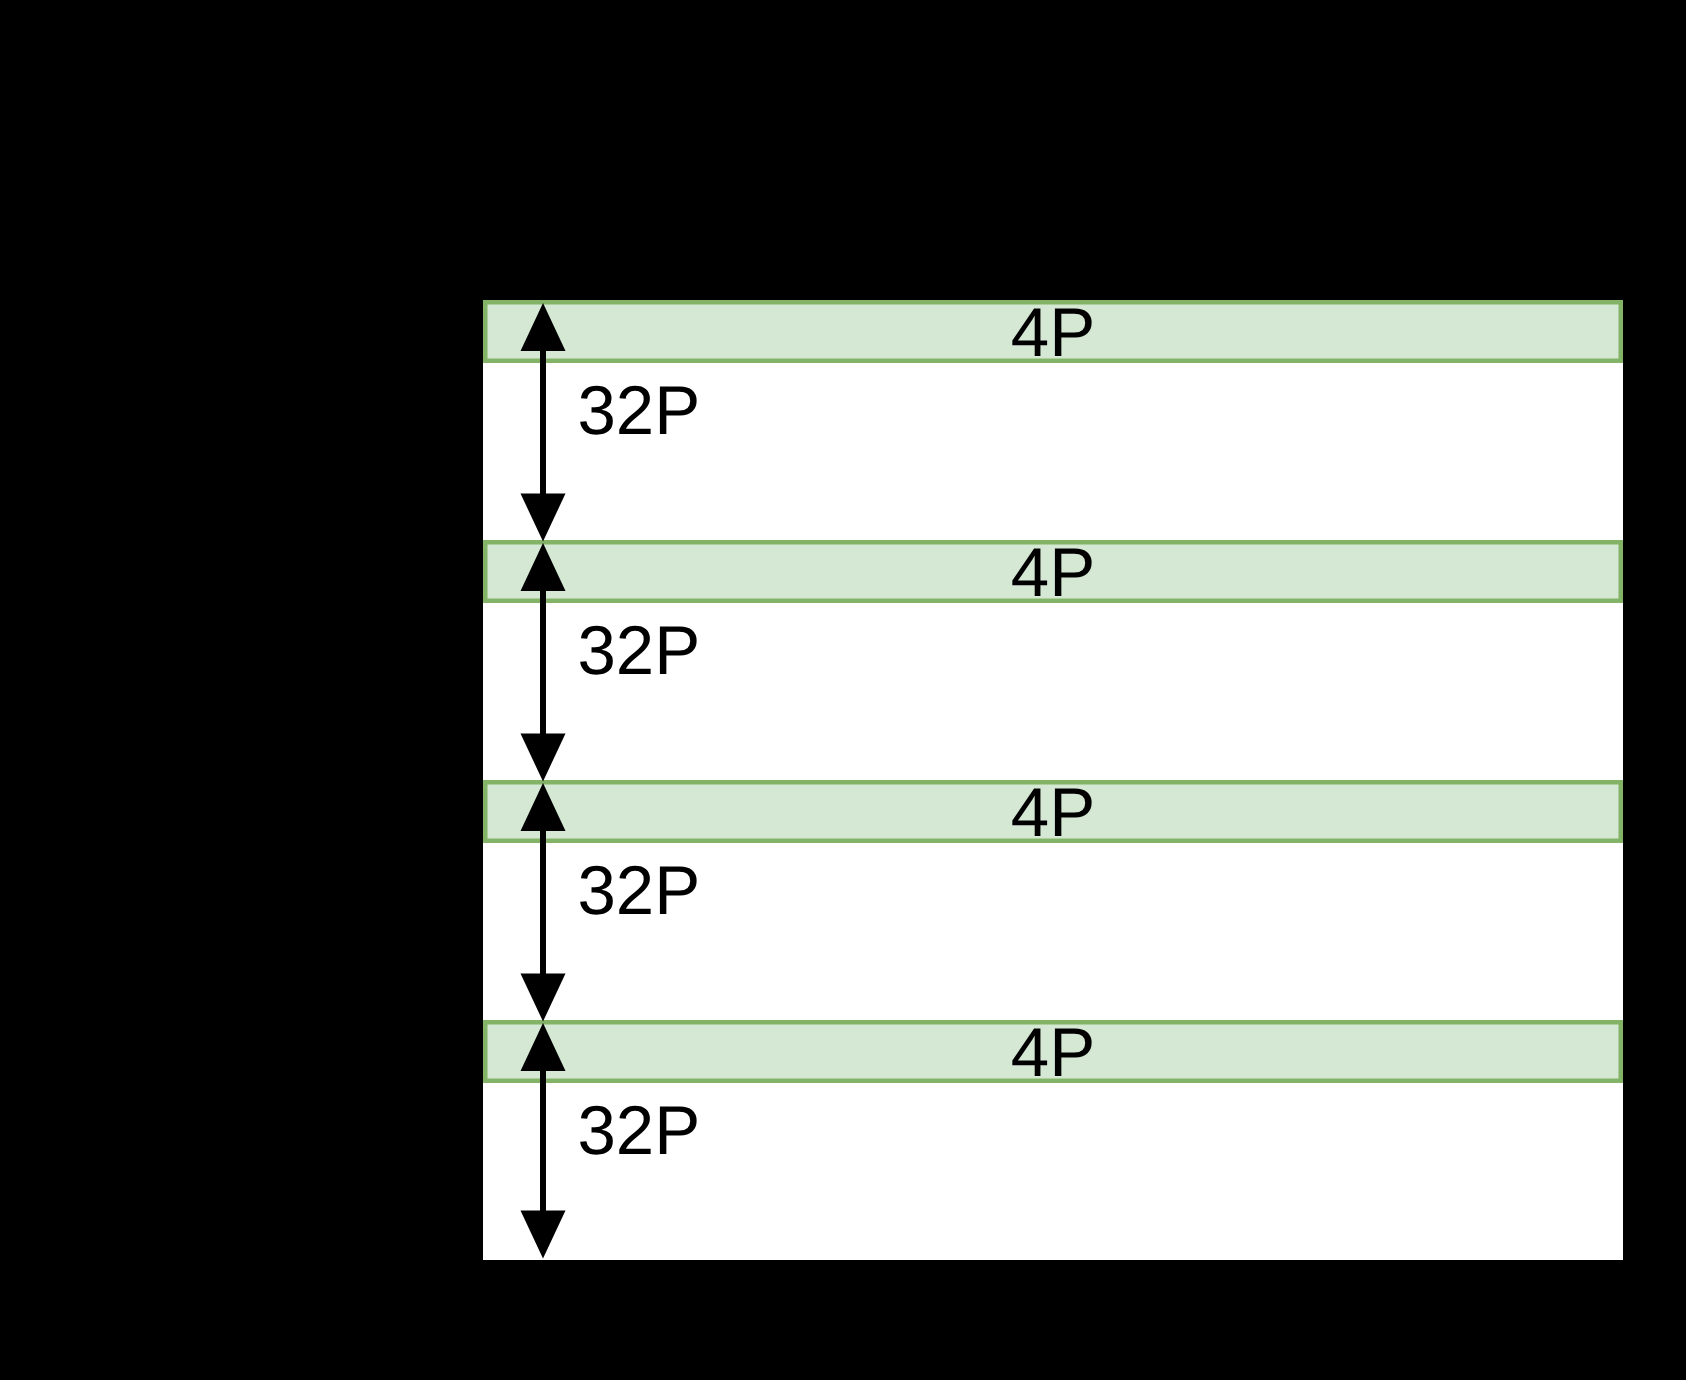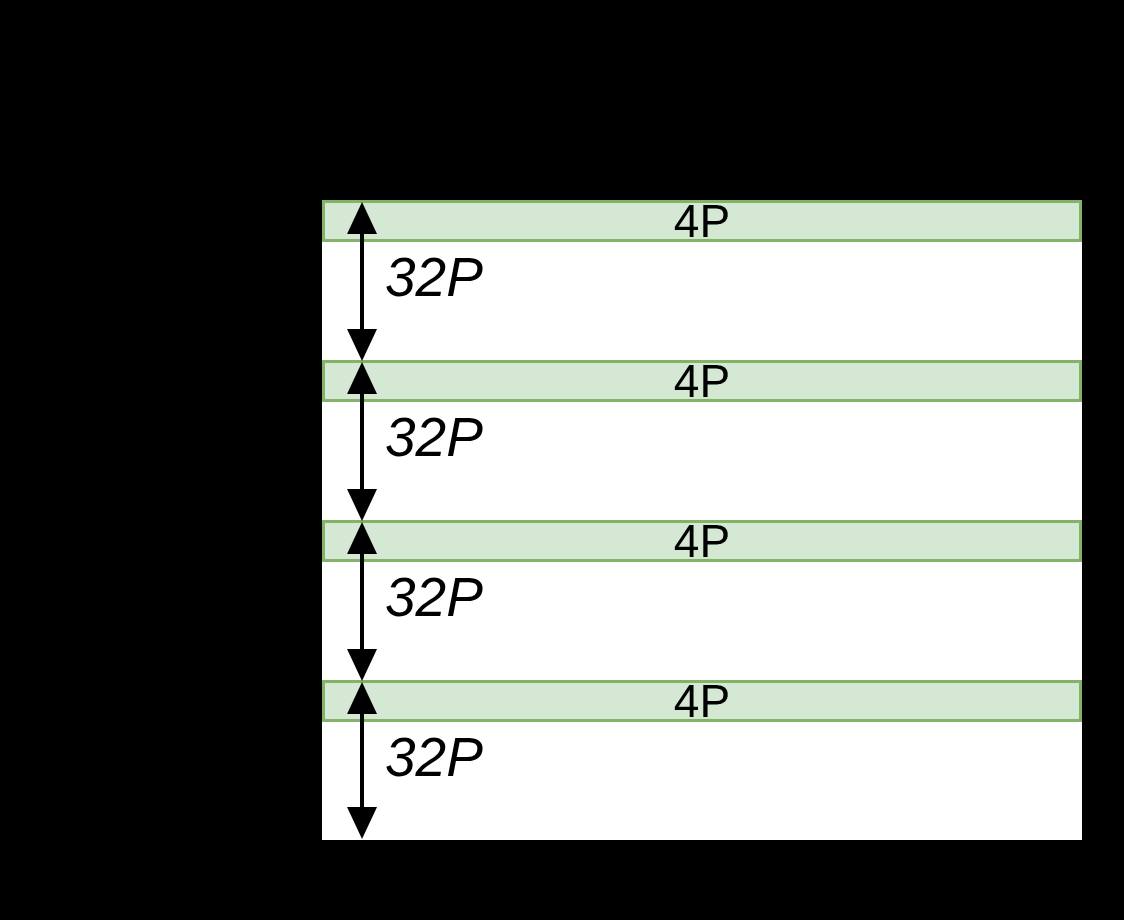--- a/index.html
+++ b/index.html
@@ -50,25 +50,24 @@
     position: absolute;
     left: 0; top: 0;
     width: 760px; height: 640px;
     pointer-events: none;
   }
   .arrows line { stroke: var(--ink); stroke-width: 4; }
   .arrows polygon { fill: var(--ink); }
   .gap-label {
     position: absolute;
     left: 63px;
-    font-size: 55px;
+    font-size: 46px;
     line-height: 1;
     color: var(--ink);
     white-space: nowrap;
-    font-style: italic;
   }
   .gap-label.g0 { top: 50px; }
   .gap-label.g1 { top: 210px; }
   .gap-label.g2 { top: 370px; }
   .gap-label.g3 { top: 530px; }
 </style>
 </head>
 <body>
 
 <div class="stage">

